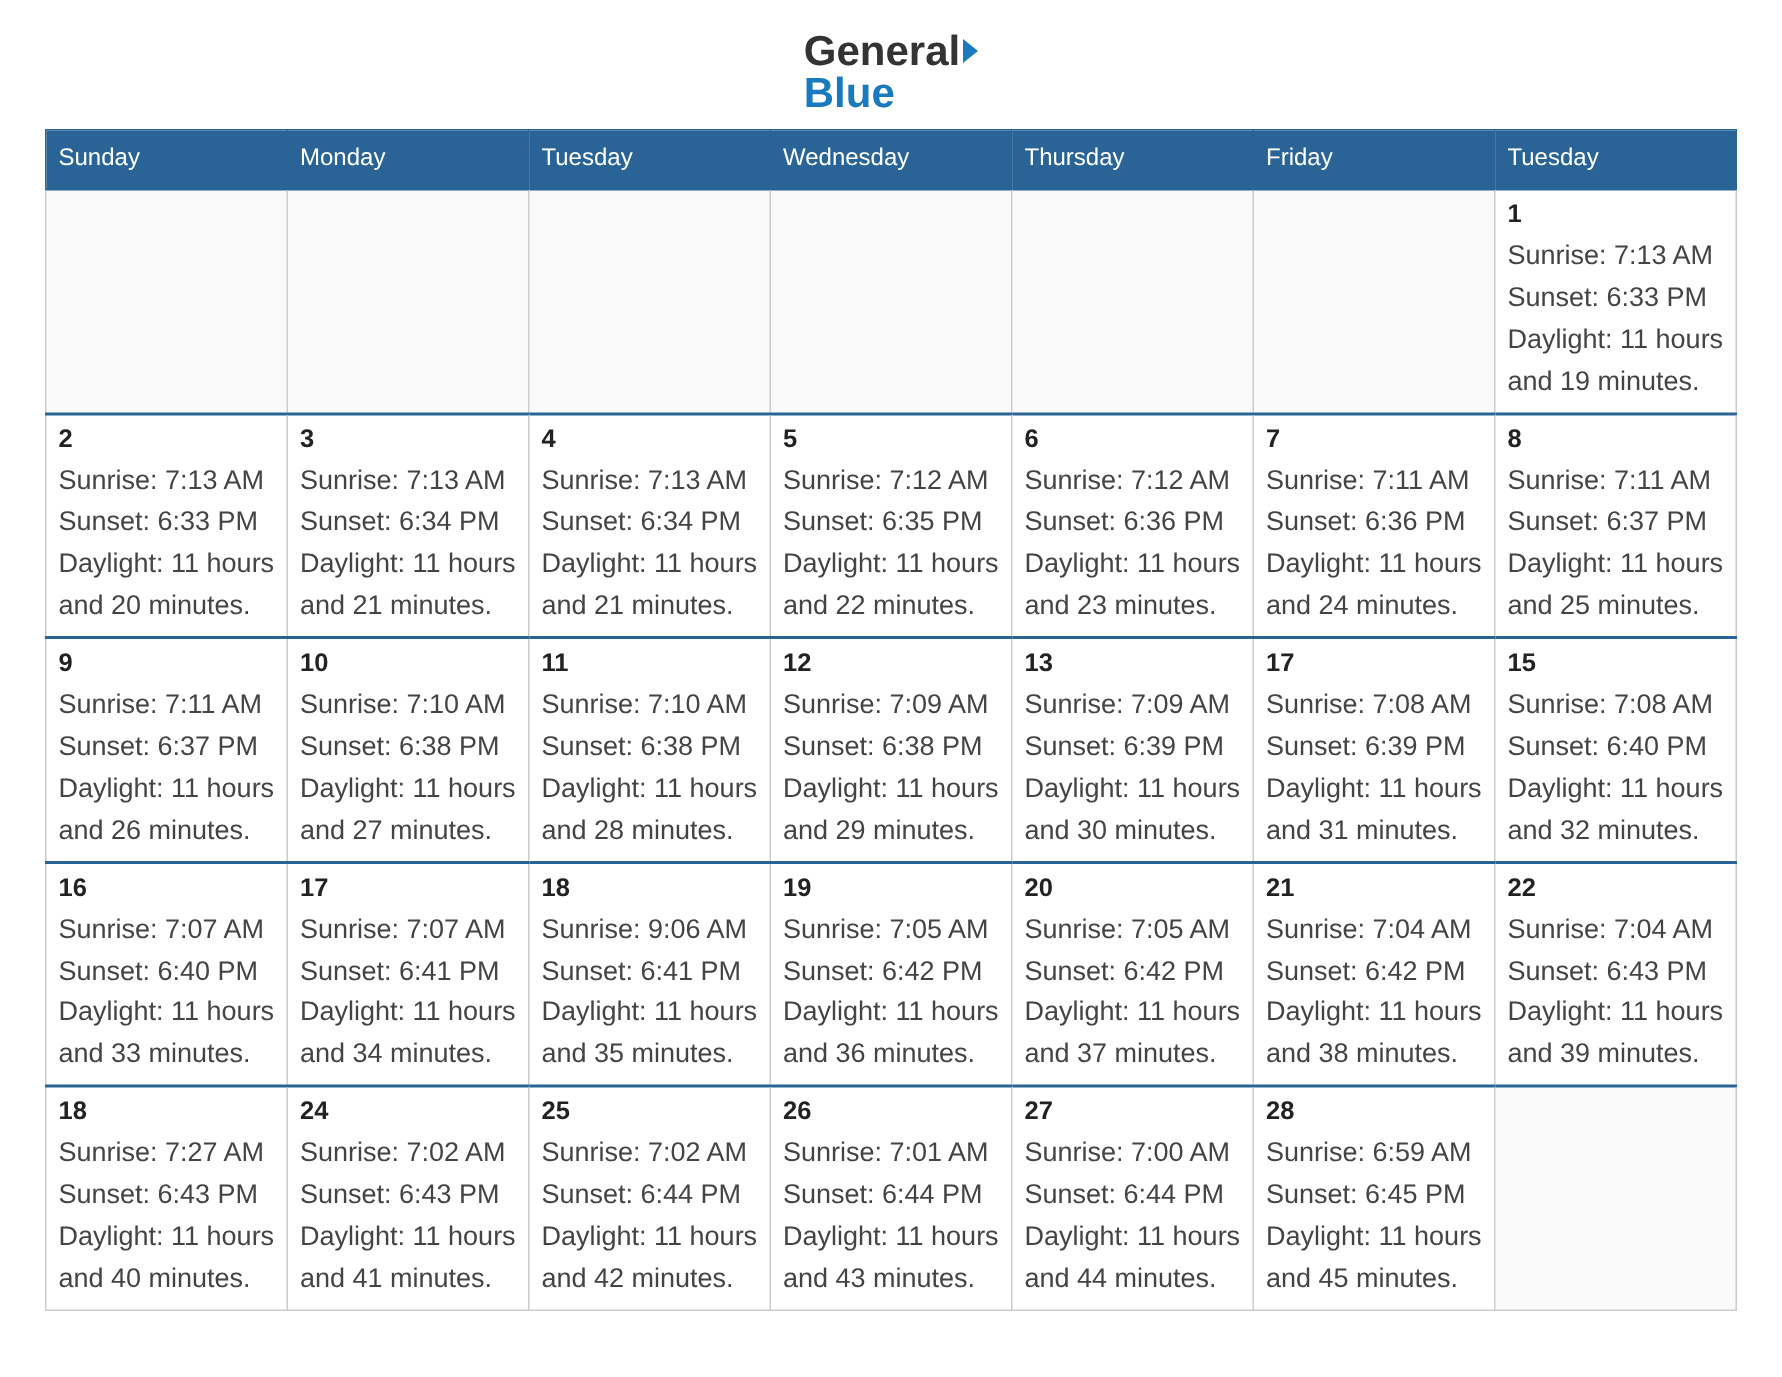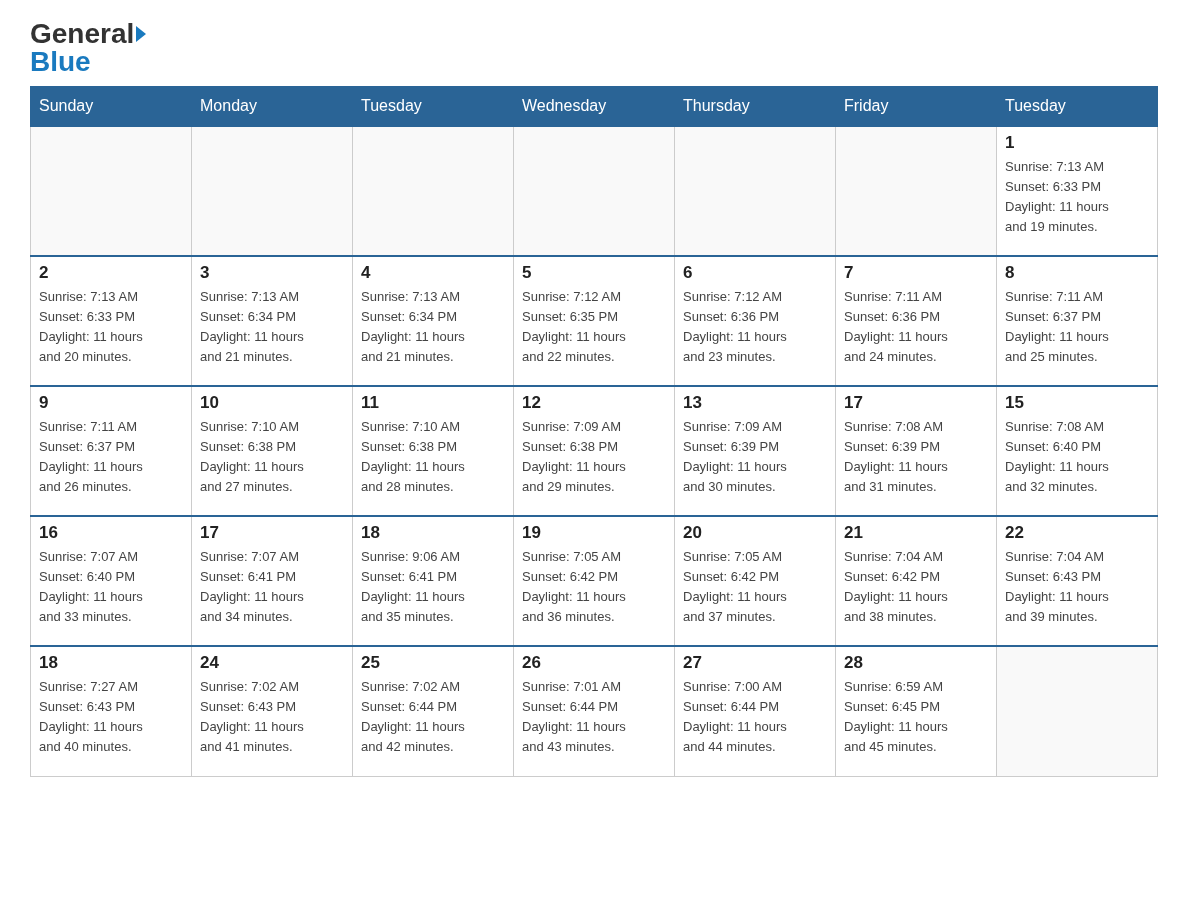--- a/index.html
+++ b/index.html
@@ -6,21 +6,21 @@
     body {
       font-family: Arial, sans-serif;
       background: #fff;
       color: #333;
       padding: 20px 30px;
       width: 1188px;
       min-height: 918px;
     }
     .header-top {
       display: flex;
-      justify-content: space-between;
+      justify-content: center;
       align-items: flex-start;
       margin-bottom: 10px;
     }
     .logo {
       display: flex;
       flex-direction: column;
       align-items: flex-start;
     }
     .logo-text {
       font-size: 28px;
@@ -75,21 +75,21 @@
     .calendar td.empty {
       background: #f9f9f9;
     }
     .day-number {
       font-size: 17px;
       font-weight: bold;
       color: #222;
       margin-bottom: 4px;
     }
     .day-info {
-      font-size: 13px;
+      font-size: 18px;
       color: #444;
       line-height: 1.55;
     }
     .week-row td {
       border-top: 2px solid #2a6496;
     }
   </style>
 </head>
 <body>
 

